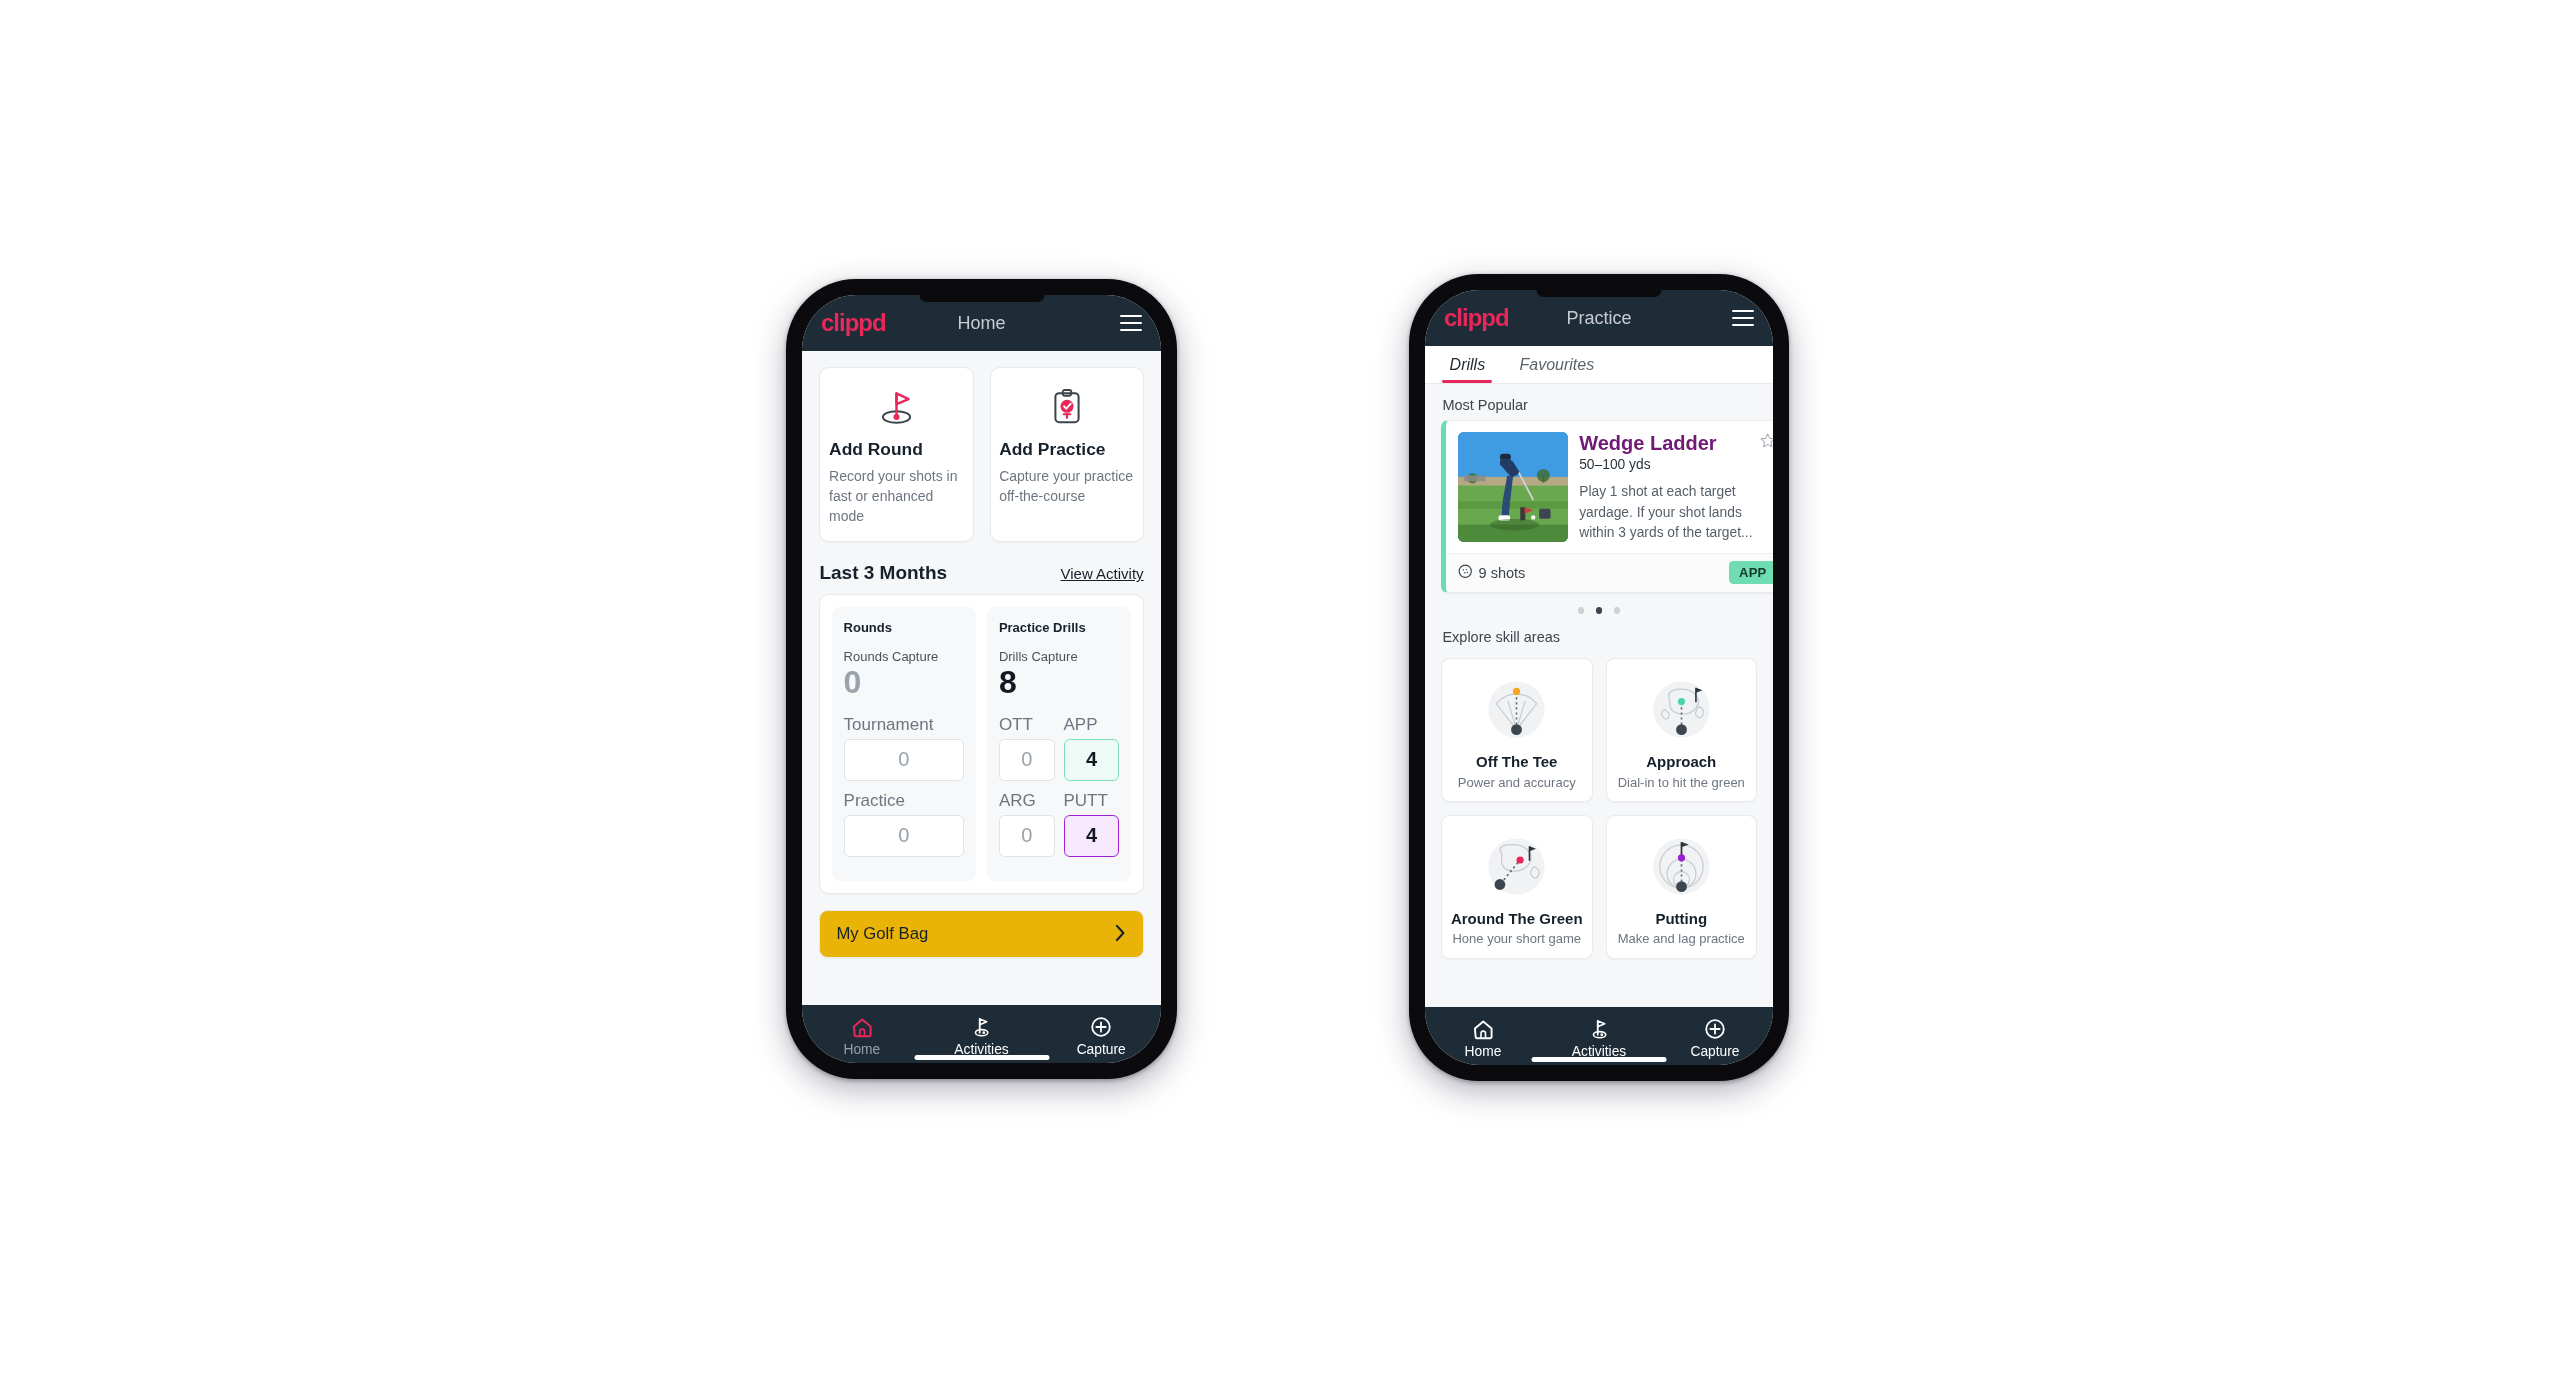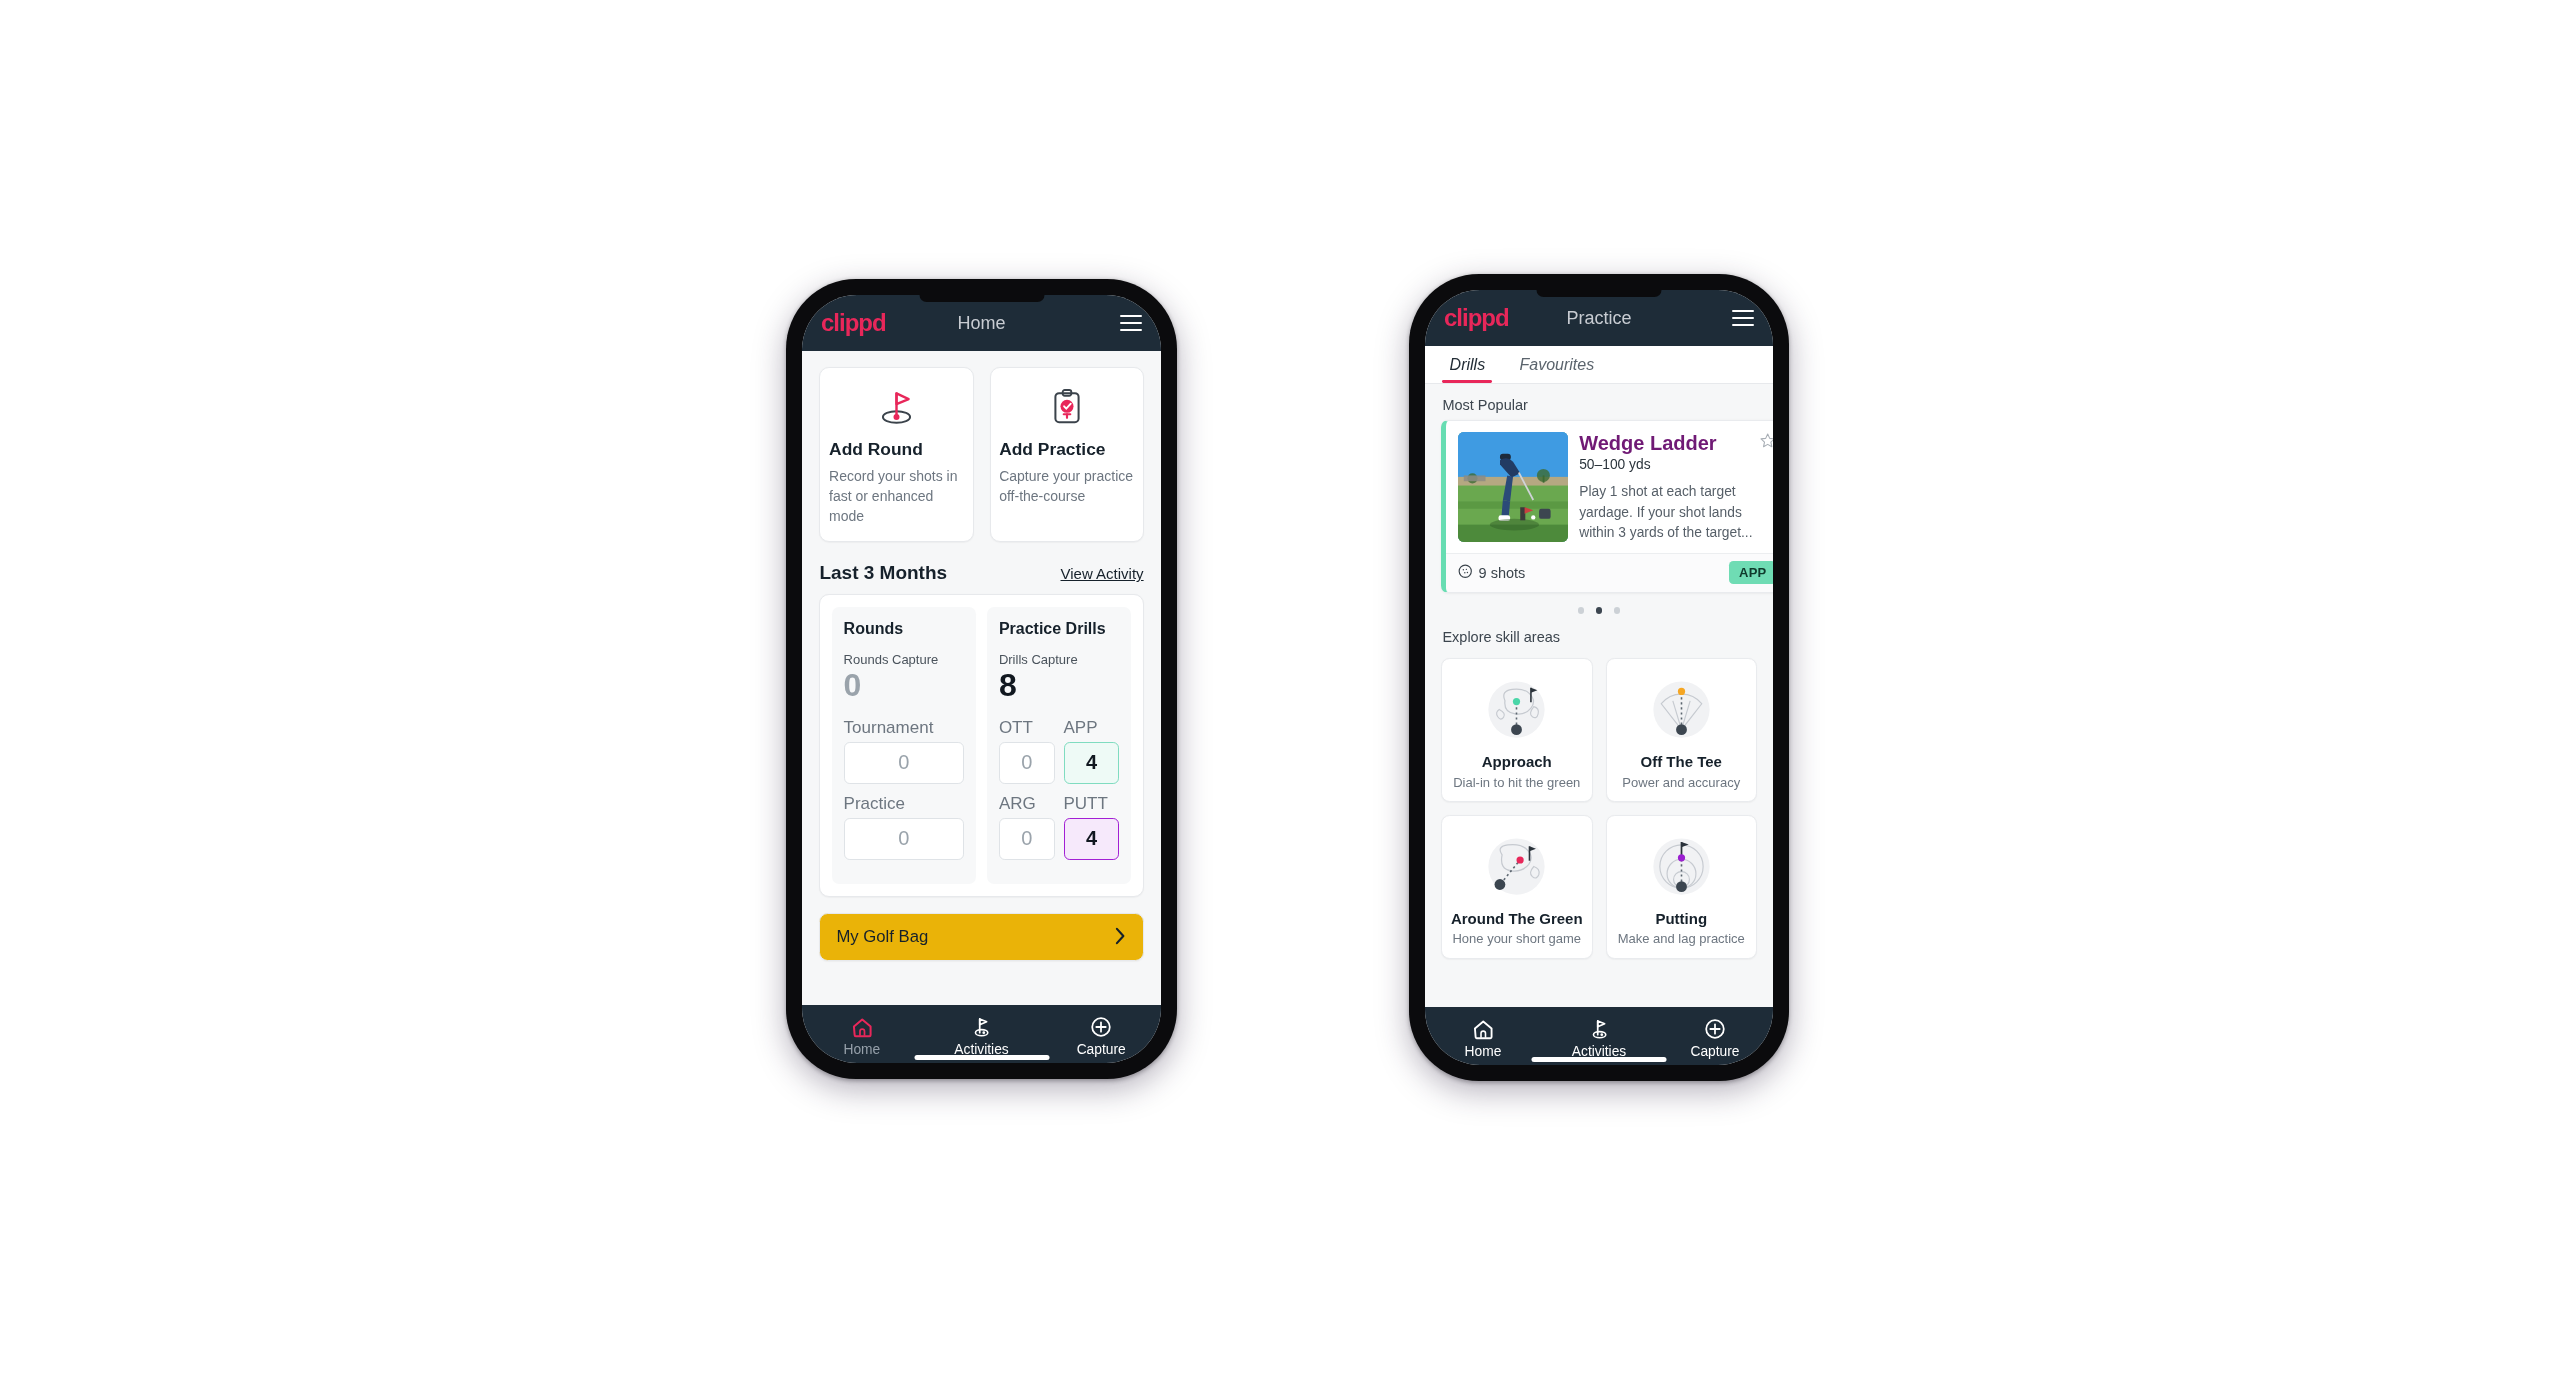--- a/index.html
+++ b/index.html
@@ -101,21 +101,21 @@
     padding: 11.6px;
     display: flex; gap: 11.6px;
     box-shadow: 0 0.7px 1.4px rgba(0,0,0,.04);
   }
   .stat-pane {
     flex: 1;
     background: #f7f8f9;
     border-radius: 7.2px;
     padding: 13px 11.6px 14.5px 11.6px;
   }
-  .pane-title { font-size: 16px; font-weight: bold; color: #16212b; margin-bottom: 14.5px; }
+  .pane-title { font-size: 13px; font-weight: bold; color: #16212b; margin-bottom: 14.5px; }
   .pane-cap-label { font-size: 13px; color: #4a535c; margin-bottom: 1.4px; }
   .pane-cap-value { font-size: 32px; font-weight: bold; line-height: 1.05; margin-bottom: 16px; }
   .pane-cap-value.zero { color: #9aa3ab; }
   .pane-cap-value.filled { color: #111820; }
 
   .field-label { font-size: 17px; color: #6d7680; margin-bottom: 3.6px; }
   .field-box {
     border: 0.7px solid #dfe3e7;
     border-radius: 5.8px;
     height: 42px;
@@ -500,48 +500,48 @@
         </div>
 
         <div class="sec-label">Explore skill areas</div>
 
         <div class="skill-grid">
 
           <div class="skill-card">
             <div class="skill-ico">
               <svg width="75" height="75" viewBox="0 0 104 104">
                 <circle cx="52" cy="52" r="39" fill="#f1f2f4"></circle>
+                <path d="M52 80 L24 44 A36 36 0 0 1 80 44 Z" fill="none" stroke="#c6cad0" stroke-width="1.6"></path>
+                <path d="M52 80 L40 40" stroke="#c6cad0" stroke-width="1.6" fill="none"></path>
+                <path d="M52 80 L64 40" stroke="#c6cad0" stroke-width="1.6" fill="none"></path>
+                <line x1="52" y1="80" x2="52" y2="28" stroke="#5c6670" stroke-width="2.2" stroke-dasharray="3 4"></line>
+                <circle cx="52" cy="27" r="5" fill="#f5a623"></circle>
+                <circle cx="52" cy="80" r="7.5" fill="#3c4650"></circle>
+              </svg>
+            </div>
+            <div class="skill-name">Off The Tee</div>
+            <div class="skill-sub">Power and accuracy</div>
+          </div>
+
+          <div class="skill-card">
+            <div class="skill-ico">
+              <svg width="75" height="75" viewBox="0 0 104 104">
+                <circle cx="52" cy="52" r="39" fill="#f1f2f4"></circle>
                 <path d="M36 40 q-6 -14 10 -16 q16 -2 24 6 q10 10 2 20 q-8 10 -22 8 q-16 -2 -14 -18 Z" fill="none" stroke="#c6cad0" stroke-width="1.7"></path>
                 <path d="M28 52 q-6 4 -2 10 q4 6 8 1 q4 -6 -6 -11 Z" fill="none" stroke="#c6cad0" stroke-width="1.6"></path>
                 <path d="M76 48 q8 2 6 10 q-2 8 -8 4 q-6 -4 2 -14 Z" fill="none" stroke="#c6cad0" stroke-width="1.6"></path>
                 <line x1="72" y1="22" x2="72" y2="42" stroke="#2b333b" stroke-width="2.2"></line>
                 <path d="M72 22 l9 3.4 -9 3.4 Z" fill="#2b333b"></path>
                 <line x1="52" y1="80" x2="52" y2="42" stroke="#5c6670" stroke-width="2.2" stroke-dasharray="3 4"></line>
                 <circle cx="52" cy="41" r="5" fill="#4ad6a8"></circle>
                 <circle cx="52" cy="80" r="7.5" fill="#3c4650"></circle>
               </svg>
             </div>
             <div class="skill-name">Approach</div>
             <div class="skill-sub">Dial-in to hit the green</div>
-          </div>
-
-          <div class="skill-card">
-            <div class="skill-ico">
-              <svg width="75" height="75" viewBox="0 0 104 104">
-                <circle cx="52" cy="52" r="39" fill="#f1f2f4"></circle>
-                <path d="M52 80 L24 44 A36 36 0 0 1 80 44 Z" fill="none" stroke="#c6cad0" stroke-width="1.6"></path>
-                <path d="M52 80 L40 40" stroke="#c6cad0" stroke-width="1.6" fill="none"></path>
-                <path d="M52 80 L64 40" stroke="#c6cad0" stroke-width="1.6" fill="none"></path>
-                <line x1="52" y1="80" x2="52" y2="28" stroke="#5c6670" stroke-width="2.2" stroke-dasharray="3 4"></line>
-                <circle cx="52" cy="27" r="5" fill="#f5a623"></circle>
-                <circle cx="52" cy="80" r="7.5" fill="#3c4650"></circle>
-              </svg>
-            </div>
-            <div class="skill-name">Off The Tee</div>
-            <div class="skill-sub">Power and accuracy</div>
           </div>
 
           <div class="skill-card">
             <div class="skill-ico">
               <svg width="75" height="75" viewBox="0 0 104 104">
                 <circle cx="52" cy="52" r="39" fill="#f1f2f4"></circle>
                 <path d="M32 36 q-8 -12 8 -14 q18 -2 26 6 q11 10 3 21 q-9 11 -24 9 q-17 -2 -13 -22 Z" fill="none" stroke="#c6cad0" stroke-width="1.7"></path>
                 <path d="M76 52 q9 3 7 11 q-3 8 -9 3 q-6 -5 2 -14 Z" fill="none" stroke="#c6cad0" stroke-width="1.6"></path>
                 <line x1="70" y1="24" x2="70" y2="44" stroke="#2b333b" stroke-width="2.2"></line>
                 <path d="M70 24 l9 3.4 -9 3.4 Z" fill="#2b333b"></path>

